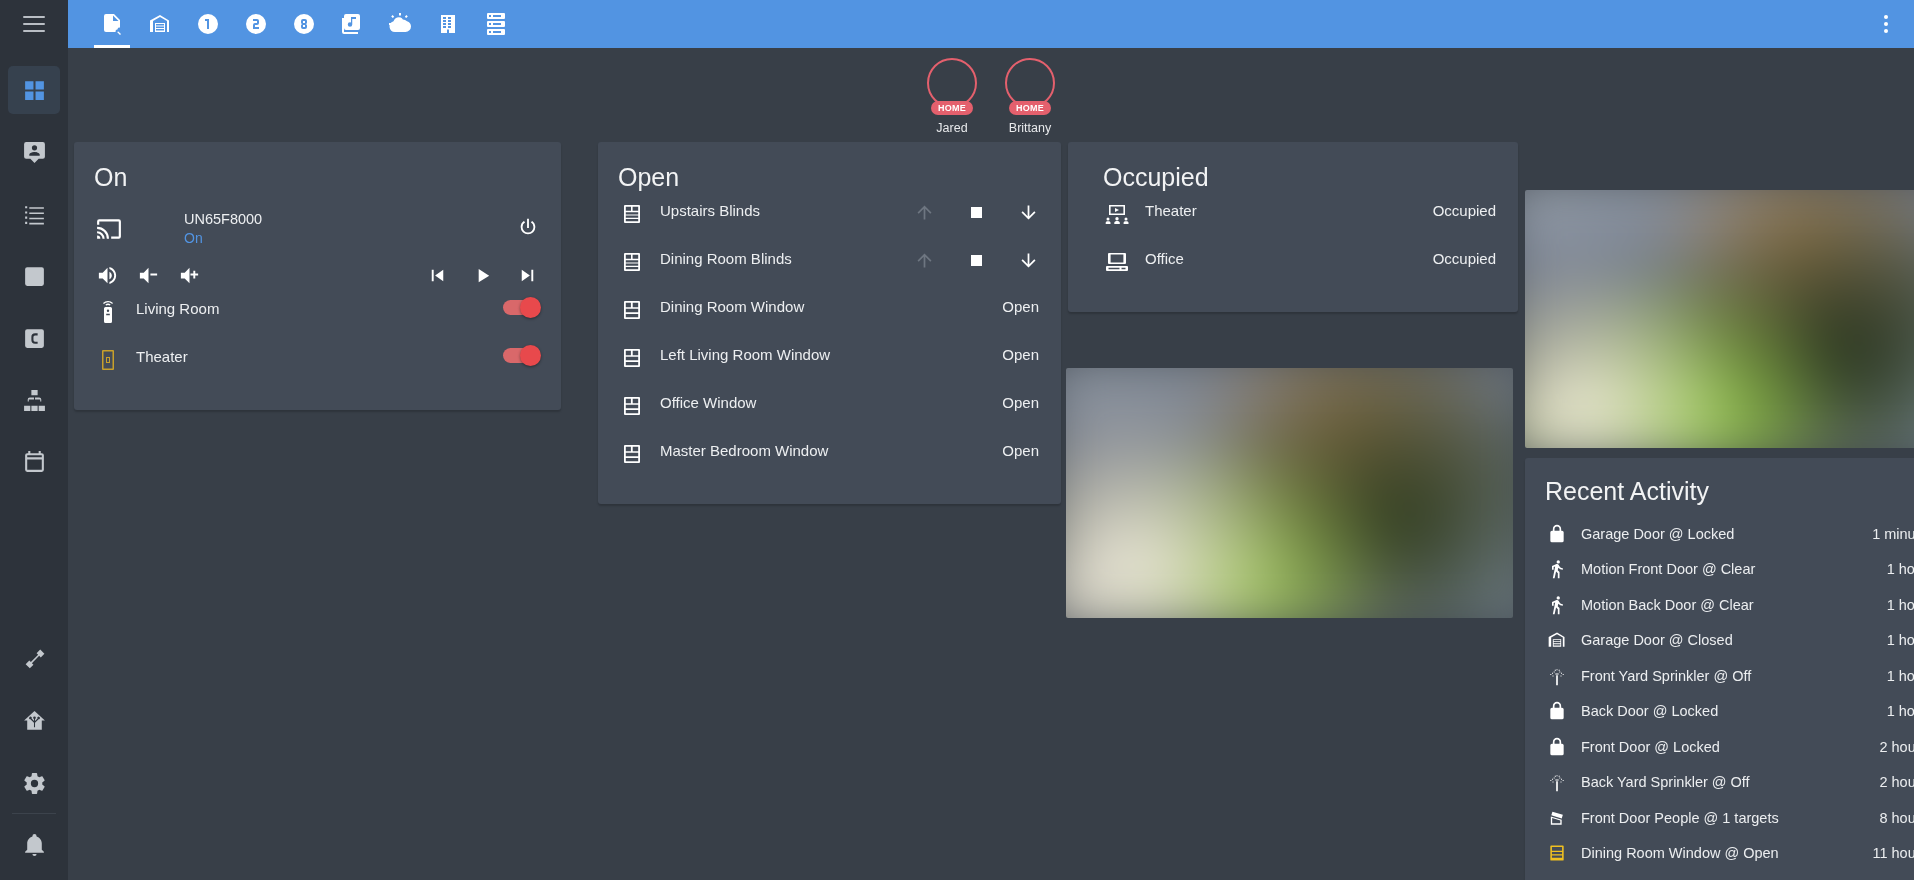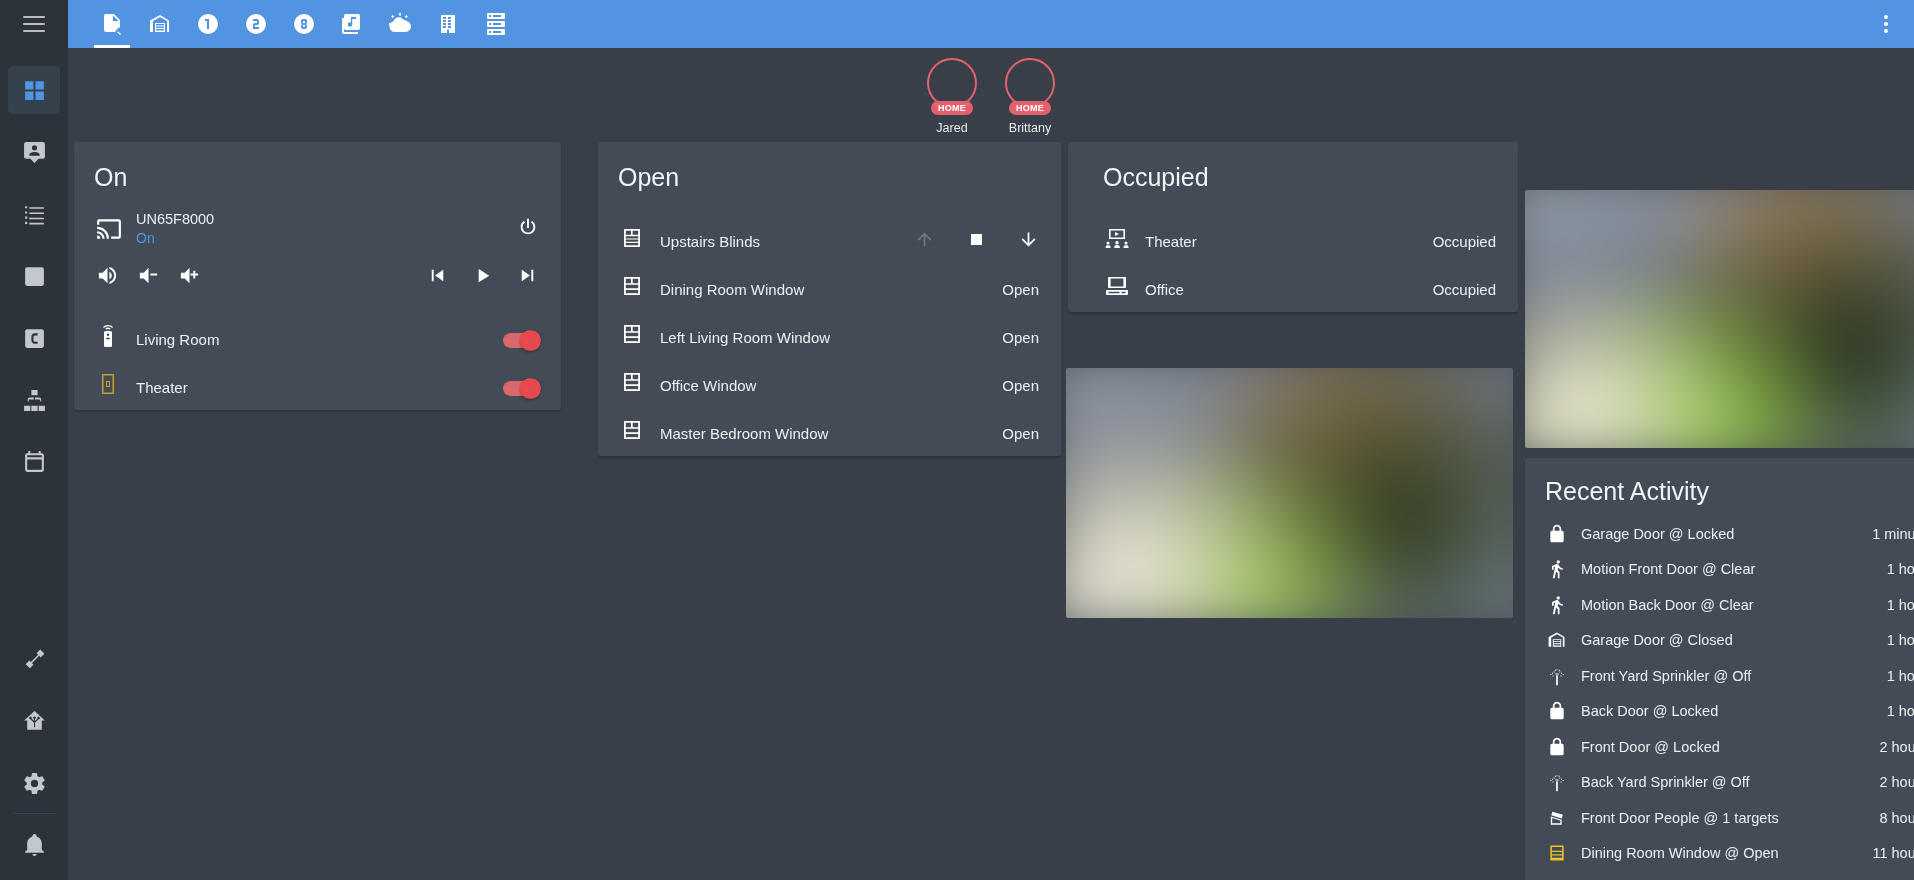--- a/index.html
+++ b/index.html
@@ -85,29 +85,29 @@
     position: absolute; background: #434b57; border-radius: 3px;
     box-shadow: 0 2px 2px rgba(0,0,0,.18);
   }
   .card-title {
     font-size: 25px; color: #f2f3f4; font-weight: 400;
     padding: 20px 20px 4px 20px; line-height: 1.2;
   }
   .card-body { padding: 6px 0 14px 0; }
 
   .row {
-    display: flex; align-items: flex-end; height: 48px; padding: 0 22px;
+    display: flex; align-items: flex-start; height: 48px; padding: 0 22px;
   }
   .row .ricon { width: 40px; flex: 0 0 40px; display: flex; align-items: center; }
   .row .ricon svg { width: 24px; height: 24px; fill: #ffffff; }
   .row .rname { flex: 1; font-size: 15px; color: #edeff1; white-space: nowrap; }
   .row .rstate { font-size: 15px; color: #edeff1; white-space: nowrap; }
 
   
-  .mp-head { display: flex; align-items: center; padding: 4px 22px 2px 22px; height: 52px; }
+  .mp-head { display: flex; align-items: center; padding: 4px 22px 2px 22px; height: 52px; gap: 48px; }
   .mp-icon { width: 40px; flex: 0 0 40px; display: flex; align-items: center; }
   .mp-icon svg { width: 26px; height: 26px; fill: #fff; }
   .mp-text { flex: 1; }
   .mp-name { font-size: 14.5px; color: #edeff1; line-height: 1.35; }
   .mp-state { font-size: 14px; color: #5294e2; line-height: 1.35; }
   .mp-power { cursor: pointer; }
   .mp-power svg { width: 22px; height: 22px; fill: #fff; }
   .mp-controls { display: flex; align-items: center; padding: 4px 22px 8px 22px; height: 46px; }
   .mp-left { display: flex; align-items: center; gap: 18px; }
   .mp-right { margin-left: auto; display: flex; align-items: center; gap: 22px; }
@@ -405,20 +405,43 @@
                     <span class="stopsq"></span>
                   </div>
                 <div class="cc">
                   <svg viewBox="0 0 24 24">
                       <path d="M11 4v12.17l-5.59-5.58L4 12l8 8 8-8-1.41-1.41L13 16.17V4h-2Z"></path>
                     </svg>
                 </div>
               </div>
             </div>
 
+            <div class="row">
+              <div class="ricon">
+                <svg viewBox="0 0 24 24">
+                    <path d="M5 3h14a1 1 0 0 1 1 1v16a1 1 0 0 1-1 1H5a1 1 0 0 1-1-1V4a1 1 0 0 1 1-1m.8 1.8v4h5.2v-4H5.8m6.8 0v4h5.6v-4h-5.6m-6.8 5.4v2.2h12.4v-2.2H5.8m0 3.4v2.2h12.4v-2.2H5.8m0 3.4v2.2h12.4v-2.2H5.8Z"></path>
+                  </svg>
+              </div>
+              <div class="rname">Dining Room Blinds</div>
+              <div class="cover-ctrls">
+                <div class="cc disabled">
+                  <svg viewBox="0 0 24 24">
+                      <path d="M13 20V7.83l5.59 5.58L20 12l-8-8-8 8 1.41 1.41L11 7.83V20h2Z"></path>
+                    </svg>
+                </div>
+                <div class="cc">
+                    <span class="stopsq"></span>
+                  </div>
+                <div class="cc">
+                  <svg viewBox="0 0 24 24">
+                      <path d="M11 4v12.17l-5.59-5.58L4 12l8 8 8-8-1.41-1.41L13 16.17V4h-2Z"></path>
+                    </svg>
+                </div>
+              </div>
+            </div>
 
             <div class="row">
               <div class="ricon">
                 <svg viewBox="0 0 24 24">
                     <path d="M5 3h14a1 1 0 0 1 1 1v16a1 1 0 0 1-1 1H5a1 1 0 0 1-1-1V4a1 1 0 0 1 1-1m.8 1.8v4.4h5.1V4.8H5.8m6.9 0v4.4h5.5V4.8h-5.5m-6.9 6v3.5h12.4v-3.5H5.8m0 5.3v3.1h12.4v-3.1H5.8Z"></path>
                   </svg>
               </div>
               <div class="rname">Dining Room Window</div>
               <div class="rstate">Open</div>
             </div>

